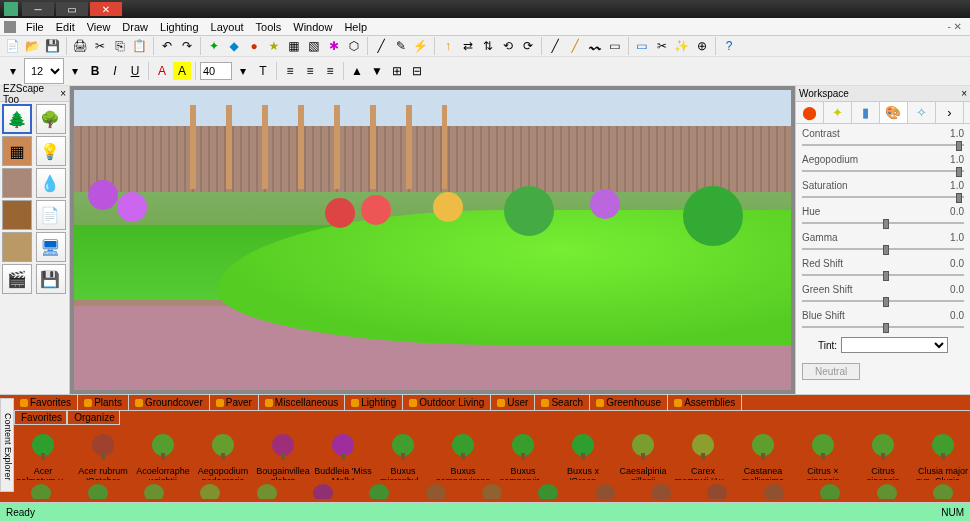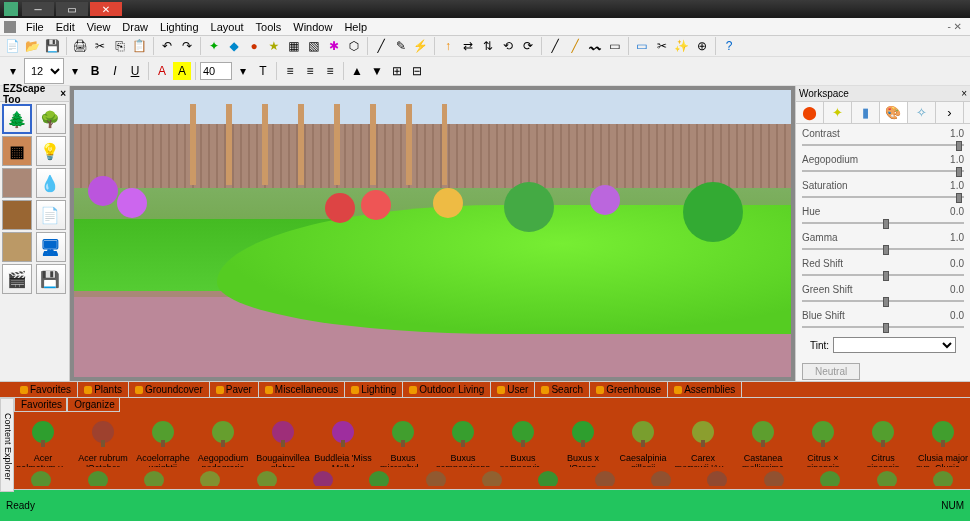--- a/index.html
+++ b/index.html
@@ -26,21 +26,21 @@
 .toolbar .sep { width: 1px; height: 18px; background: #ccc; margin: 0 2px; }
 .tbtn { width: 18px; height: 18px; display: flex; align-items: center; justify-content: center; font-size: 12px; cursor: pointer; border: 1px solid transparent; }
 .font-sel { width: 140px; height: 18px; border: 1px solid #aaa; background: #fff; font-size: 11px; padding: 0 2px; }
 .size-sel { width: 40px; height: 26px; border: 1px solid #aaa; background: #fff; font-size: 11px; padding: 0 2px; }
 .num-sel { width: 32px; height: 18px; border: 1px solid #aaa; background: #fff; font-size: 11px; padding: 0 2px; }
 
 
 .main { flex: 1; display: flex; min-height: 0; }
 
 
-.left-panel { width: 70px; background: #f0f0f0; border-right: 1px solid #ccc; display: flex; flex-direction: column; font-weight: bold; }
+.left-panel { width: 70px; background: #f0f0f0; border-right: 1px solid #ccc; display: flex; flex-direction: column; }
 .panel-header { height: 16px; background: #e8e8e8; border-bottom: 1px solid #ccc; font-size: 10px; padding: 0 3px; display: flex; align-items: center; justify-content: space-between; }
 .panel-header .x { cursor: pointer; }
 .tool-grid { display: grid; grid-template-columns: 1fr 1fr; gap: 2px; padding: 2px; }
 .tool-cell { width: 30px; height: 30px; border: 1px solid #aaa; background: linear-gradient(#fff,#eee); display: flex; align-items: center; justify-content: center; font-size: 16px; cursor: pointer; }
 .tool-cell.selected { border: 2px solid #36c; }
 
 
 .canvas-wrap { flex: 1; background: #888; position: relative; overflow: hidden; }
 .canvas { position: absolute; inset: 4px; background: linear-gradient(to bottom, #cde 0%, #cde 12%, #8b7 12%, #7a5 45%, #4b2 45%, #5c3 70%, #a87 70%, #987 100%); }
 .lawn { position: absolute; left: 20%; top: 40%; width: 80%; height: 45%; background: radial-gradient(ellipse at 60% 30%, #7e3 0%, #5c2 70%); border-radius: 50% 0 0 50% / 60% 0 0 40%; }
@@ -55,41 +55,41 @@
 .right-panel { width: 175px; background: #f5f5f5; border-left: 1px solid #ccc; display: flex; flex-direction: column; font-size: 10px; }
 .ws-tabs { display: flex; height: 22px; border-bottom: 1px solid #ccc; }
 .ws-tab { width: 28px; display: flex; align-items: center; justify-content: center; border-right: 1px solid #ccc; cursor: pointer; font-size: 13px; }
 .ws-tab.active { background: #fff; }
 .ws-body { flex: 1; padding: 4px 6px; overflow: hidden; }
 .slider-row { margin-bottom: 3px; }
 .slider-row .lbl { display: flex; justify-content: space-between; font-size: 10px; color: #555; }
 .slider-row .track { height: 12px; position: relative; }
 .slider-row .track::before { content:""; position:absolute; left:0; right:0; top:5px; height:2px; background:#bbb; }
 .slider-row .thumb { position: absolute; top: 2px; width: 6px; height: 10px; background: #888; border: 1px solid #555; }
-.tint-row { display: flex; align-items: center; gap: 4px; margin: 4px 8px; }
+.tint-row { display: flex; align-items: center; gap: 4px; margin: 4px 16px; }
 .tint-sel { flex:1; height: 16px; border: 1px solid #888; background: #fff; }
 .section-hdr { font-size: 10px; color: #444; border-bottom: 1px solid #ccc; margin: 2px 0; padding-bottom: 1px; }
 .neutral-btn { padding: 2px 12px; border: 1px solid #aaa; background: #eee; color: #999; margin-top: 6px; display: inline-block; }
 
 
 .bottom { height: 108px; background: #c2410c; border-top: 1px solid #ccc; display: flex; flex-direction: column; }
 .lib-tabs { height: 16px; display: flex; border-bottom: 1px solid #ccc; font-size: 10px; overflow: hidden; padding-left: 14px; }
 .lib-tab { padding: 0 6px; display: flex; align-items: center; gap: 2px; border-right: 1px solid #ccc; cursor: pointer; white-space: nowrap; }
 .lib-tab .ico { width: 8px; height: 8px; background: #e90; border-radius: 2px; }
 .lib-subtabs { height: 14px; display: flex; font-size: 10px; padding-left: 14px; }
 .lib-subtab { padding: 0 4px; border: 1px solid #ccc; border-top: none; display: flex; align-items: center; gap: 2px; cursor: pointer; }
 .lib-items { flex: 1; display: flex; overflow-x: auto; padding: 2px 2px 2px 14px; gap: 2px; }
 .lib-item { width: 58px; flex-shrink: 0; text-align: center; }
 .lib-thumb { width: 50px; height: 38px; margin: 0 auto 2px; display: flex; align-items: center; justify-content: center; font-size: 22px; }
 .lib-label { font-size: 9px; line-height: 1.1; height: 20px; overflow: hidden; }
 .lib-row2 { height: 22px; display: flex; padding-left: 14px; gap: 2px; overflow: hidden; }
 .lib-row2 .t { width: 58px; height: 20px; display: flex; align-items: center; justify-content: center; font-size: 16px; }
 
 
-.status { height: 32px; background: #22c55e; border-top: 1px solid #ccc; display: flex; align-items: center; padding: 0 6px; font-size: 10px; }
+.status { height: 19px; background: #86efac; border-top: 1px solid #ccc; display: flex; align-items: center; padding: 0 6px; font-size: 10px; }
 .status .spacer { flex: 1; }
 .side-tab { position: absolute; left: 0; top: 398px; width: 14px; height: 94px; background: #eee; border: 1px solid #ccc; writing-mode: vertical-rl; font-size: 9px; text-align: center; padding-top: 4px; }
 
 
 .plant { width: 30px; height: 30px; }
 </style>
 </head>
 <body>
 
 <div class="titlebar">

